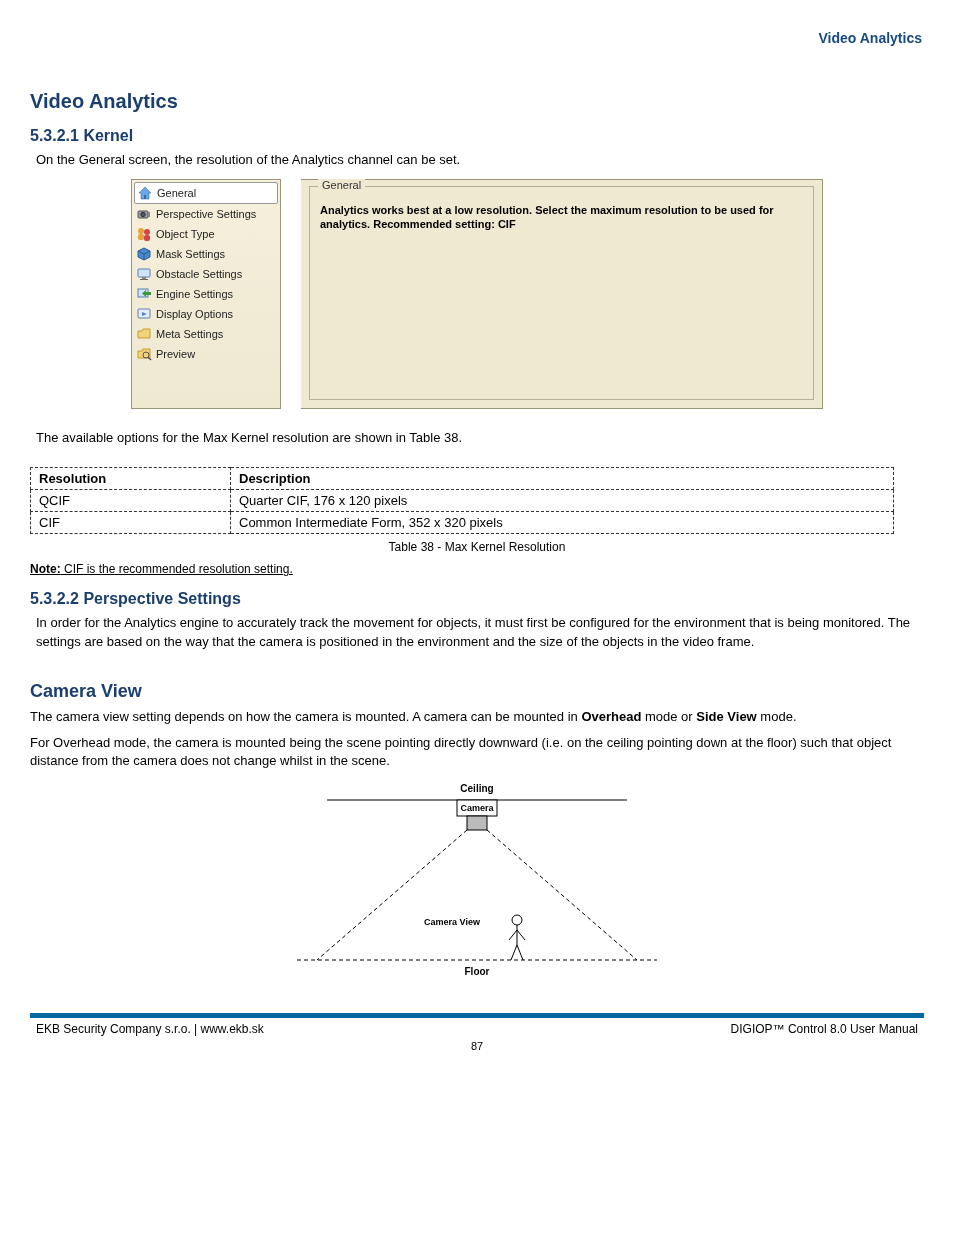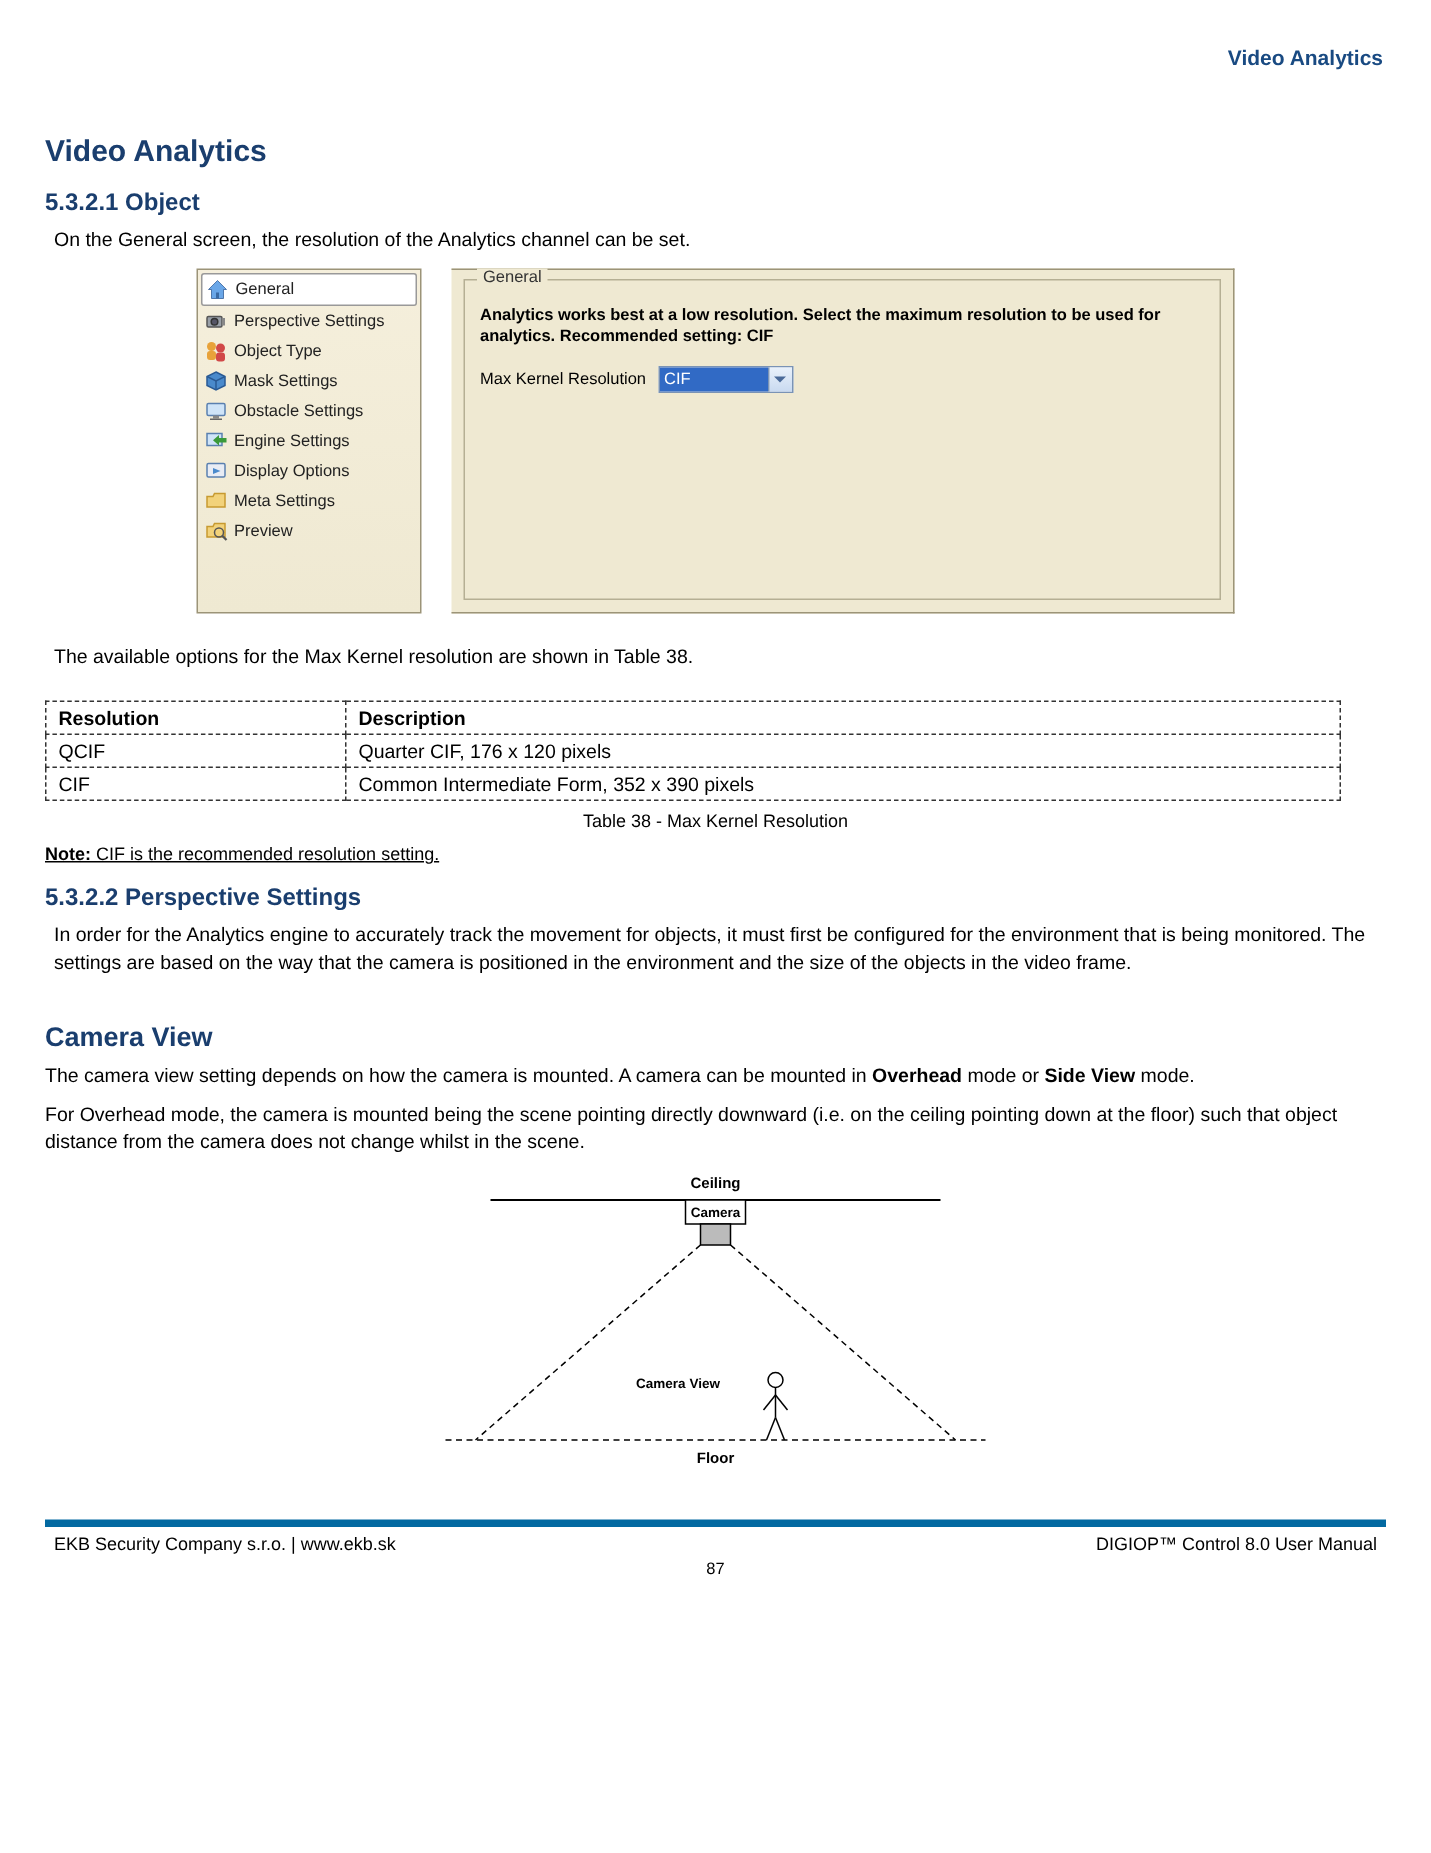--- a/index.html
+++ b/index.html
@@ -194,21 +194,21 @@
   }
   .bold { font-weight: bold; }
 </style>
 </head>
 <body>
 
 <div style="position:absolute; top:30px; right:32px; font-size:14px; font-weight:bold; color:#194a82;">Video Analytics</div>
 
 <div class="doc-title">Video Analytics</div>
 
-<div class="section-number">5.3.2.1 Object</div>
+<div class="section-number">5.3.2.1 Kernel</div>
 <div class="body-text pad-left">On the General screen, the resolution of the Analytics channel can be set.</div>
 
 <div class="screenshot">
   <div class="sidebar">
     <div class="sidebar-item selected">
       <span class="icon">
         <svg viewBox="0 0 16 16">
             <polygon points="8,2 14,8 12,8 12,14 4,14 4,8 2,8" fill="#6aa7e8" stroke="#2d5a94" stroke-width="0.5"></polygon>
             <rect x="7" y="10" width="2" height="4" fill="#3a6aa3"></rect>
           </svg>
@@ -291,48 +291,39 @@
           </svg>
       </span>
       <span>Preview</span>
     </div>
   </div>
 
   <div class="content-panel">
     <div class="fieldset">
       <span class="fieldset-legend">General</span>
       <div class="content-bold">Analytics works best at a low resolution.  Select the maximum resolution to be used for analytics.  Recommended setting: CIF</div>
-      <div class="dropdown-row">
-        <span>Max Kernel Resolution</span>
-        <div class="dropdown">
-          <span class="dropdown-selected">CIF</span>
-          <span class="dropdown-arrow">
-              <span class="dd-tri"></span>
-            </span>
-        </div>
-      </div>
     </div>
   </div>
 </div>
 
 <div class="body-text pad-left">The available options for the Max Kernel resolution are shown in Table 38.</div>
 
 <table class="defs">
   <tbody>
       <tr>
     <th style="width:200px">Resolution</th>
     <th>Description</th>
   </tr>
   <tr>
     <td>QCIF</td>
     <td>Quarter CIF, 176 x 120 pixels</td>
   </tr>
   <tr>
     <td>CIF</td>
-    <td>Common Intermediate Form, 352 x 390 pixels</td>
+    <td>Common Intermediate Form, 352 x 320 pixels</td>
   </tr>
 </tbody>
   </table>
 <div style="text-align:center; font-size:12px; margin-bottom:8px;">Table 38 - Max Kernel Resolution</div>
 
 <div class="table-note">
   <span class="bold">Note:</span><span> CIF is the recommended resolution setting.</span>
 </div>
 
 <div class="section-number">5.3.2.2 Perspective Settings</div>

